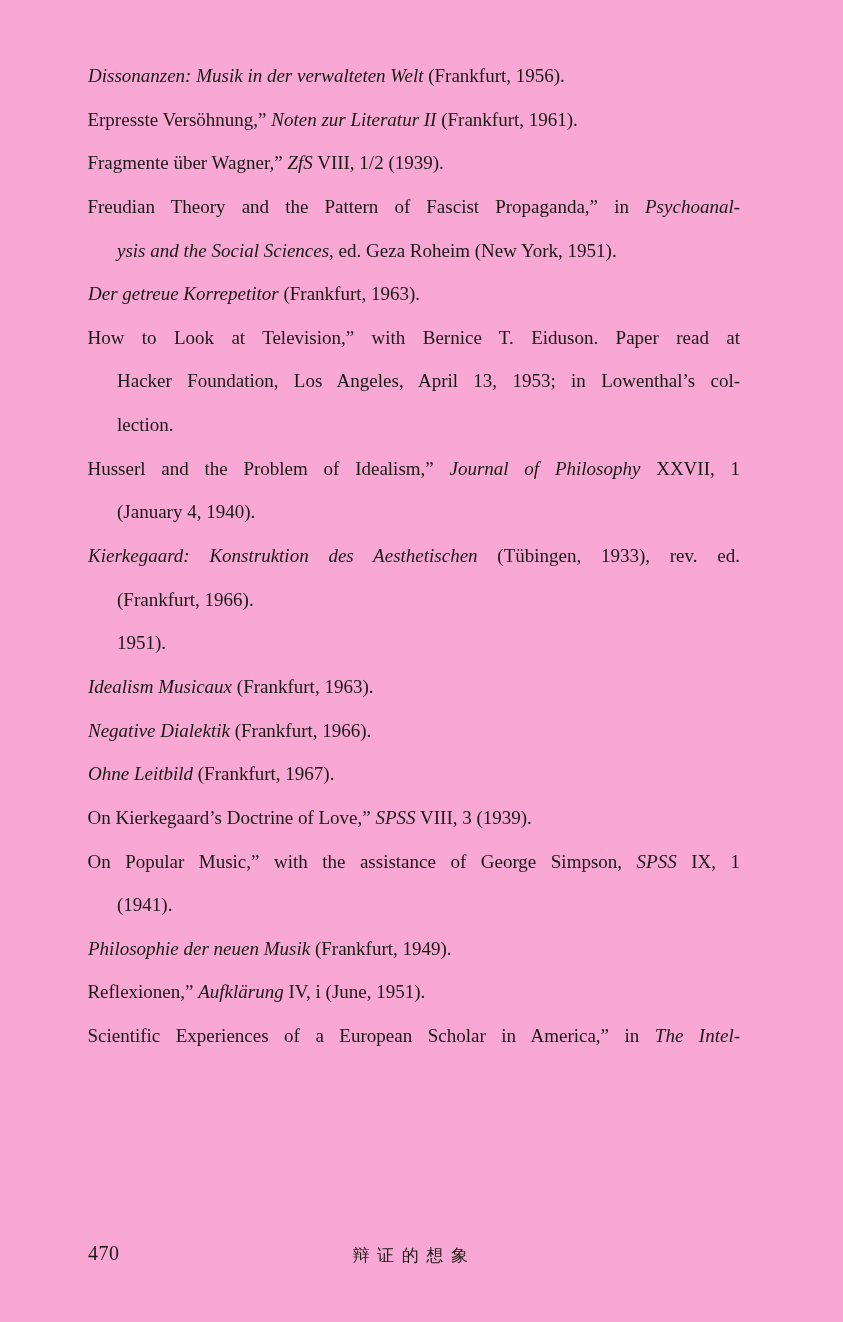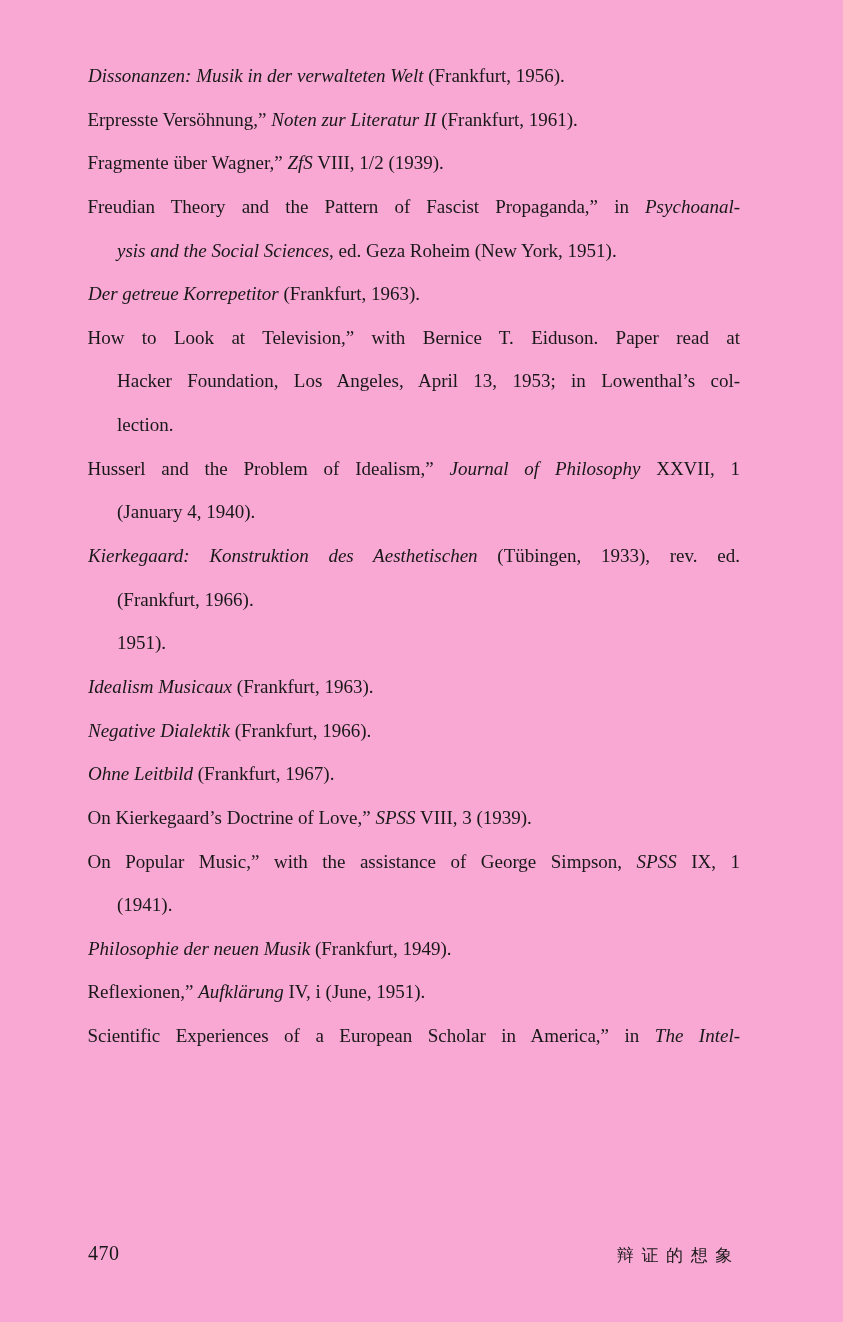--- a/index.html
+++ b/index.html
@@ -46,21 +46,21 @@
     left: 0;
     top: 0;
     font-size: 20px;
     letter-spacing: 0.5px;
   }
   .running-title {
     position: absolute;
     left: 0;
     right: 0;
     top: 2px;
-    text-align: right;
+    text-align: center;
     font-size: 17px;
     letter-spacing: 0.45em;
     font-family: "Liberation Sans", "DejaVu Sans", sans-serif;
   }
 </style>
 </head>
 <body>
 
 <div class="page" id="page" style="background: #f9a8d4; color: rgb(24, 24, 24);">
   <main class="bib" id="bib">

